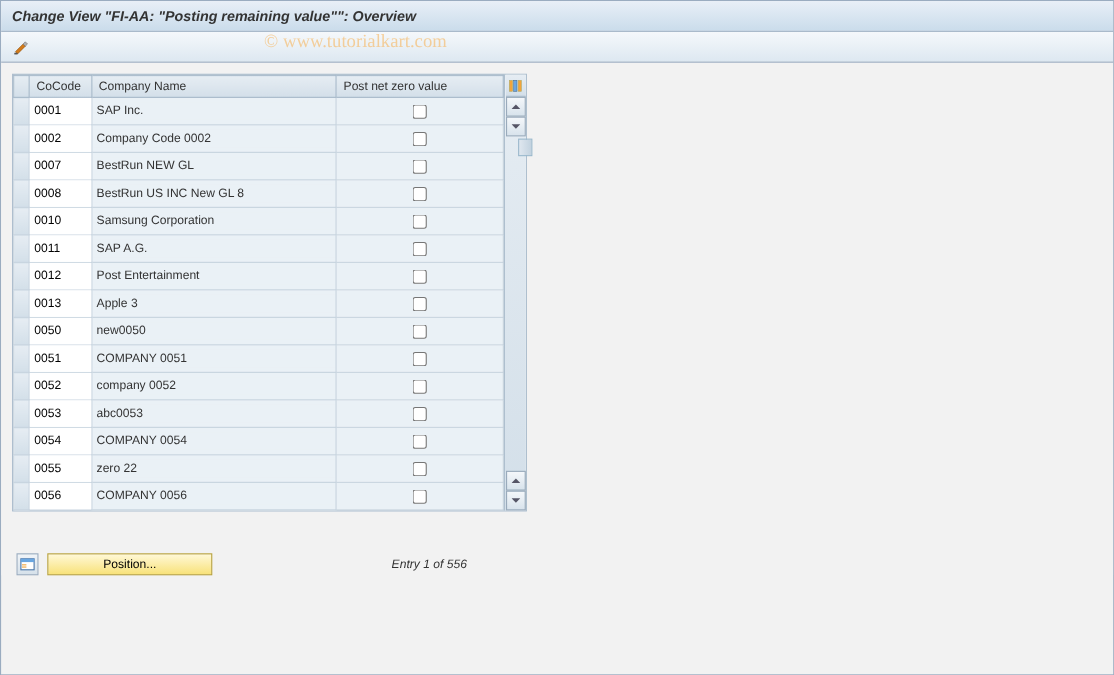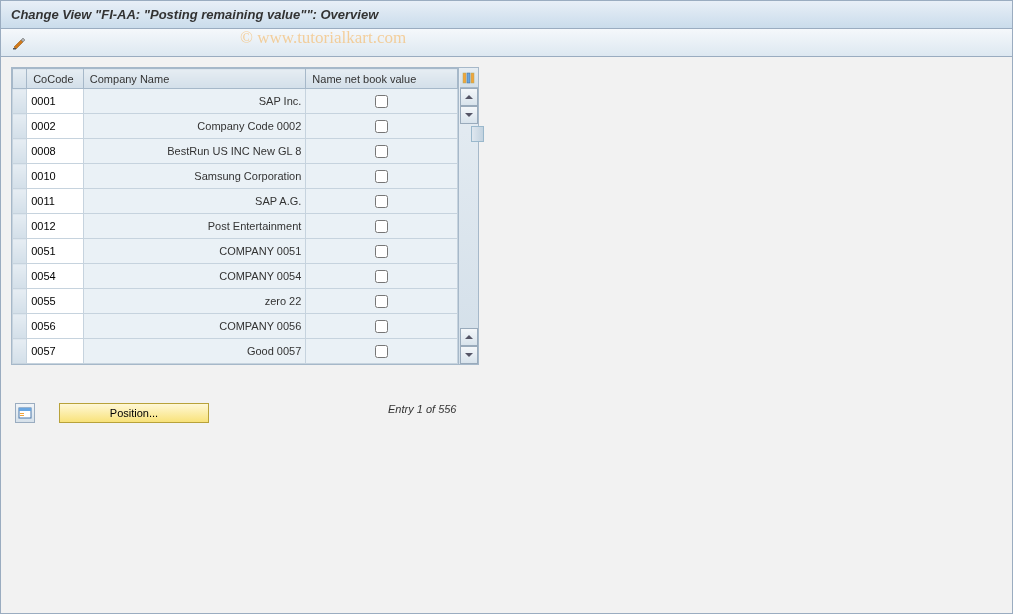--- a/index.html
+++ b/index.html
@@ -95,21 +95,21 @@
       padding: 6px 4px;
       font-size: 11px;
       font-family: Liberation Sans, sans-serif;
       outline: none;
     }
     .cell-static {
       padding: 2px 4px;
       background: #eaf1f6;
     }
     .col-cocode { width: 56px; }
-    .col-name { width: 220px; text-align: right; }
+    .col-name { width: 220px; }
     .col-post { width: 150px; text-align: center; }
     .col-post .chk-wrap { display:flex; justify-content:center; align-items:center; height:100%; background:#eaf1f6;}
     input[type=checkbox] { width:13px; height:13px; }
     .vbar {
       width: 20px;
       border-left: 1px solid #a6b8c9;
       background: linear-gradient(#e6edf3, #d3dfe9);
       display: flex;
       flex-direction: column;
       align-items: center;
@@ -122,21 +122,22 @@
     .vbar-btn {
       width:18px; height:18px; border:1px solid #9ab; background:linear-gradient(#f4f7fa,#d8e3ec);
       display:flex;align-items:center;justify-content:center; cursor:pointer; margin:0;
     }
     .vbar-track { flex:1; background:#e6edf3; border-left:0; position:relative;}
     .vbar-thumb { position:absolute; top:2px; left:2px; width:13px; height:16px; background:linear-gradient(90deg,#dfe7ef,#c2d2df); border:1px solid #9ab8cc;}
     .footer {
       margin-top: 38px;
       padding-left: 4px;
       display:flex;
-      gap: 24px;
+      align-items:center;
+      gap: 8px;
     }
     .pos-btn {
       width: 150px;
       height: 20px;
       background: linear-gradient(#fff8d6, #f8e27a);
       border: 1px solid #b8a23a;
       font-size: 11px;
       cursor: pointer;
       display:flex;
       align-items:center;
@@ -175,21 +176,21 @@
 <div class="watermark">© www.tutorialkart.com</div>
 
 <div class="content">
   <div class="table-wrap">
     <table class="data-table">
       <thead>
         <tr>
           <th class="row-handle"></th>
           <th class="col-cocode">CoCode</th>
           <th class="col-name">Company Name</th>
-          <th class="col-post">Name net book value</th>
+          <th class="col-post">Post net zero value</th>
         </tr>
       </thead>
       <tbody id="tbody">
           <tr>
             <td class="row-handle"></td>
             <td class="col-cocode"><input class="cell-input" value="0001" style=""></td>
             <td class="col-name">
               <div class="cell-static">SAP Inc.</div>
             </td>
             <td class="col-post">
@@ -205,20 +206,32 @@
               <div class="cell-static">Company Code 0002</div>
             </td>
             <td class="col-post">
               <div class="chk-wrap">
                 <input type="checkbox" style="">
               </div>
             </td>
           </tr>
           <tr>
             <td class="row-handle"></td>
+            <td class="col-cocode"><input class="cell-input" value="0007" style=""></td>
+            <td class="col-name">
+              <div class="cell-static">BestRun NEW GL</div>
+            </td>
+            <td class="col-post">
+              <div class="chk-wrap">
+                <input type="checkbox" style="">
+              </div>
+            </td>
+          </tr>
+          <tr>
+            <td class="row-handle"></td>
             <td class="col-cocode"><input class="cell-input" value="0008" style=""></td>
             <td class="col-name">
               <div class="cell-static">BestRun US INC New GL 8</div>
             </td>
             <td class="col-post">
               <div class="chk-wrap">
                 <input type="checkbox" style="">
               </div>
             </td>
           </tr>
@@ -253,32 +266,80 @@
               <div class="cell-static">Post Entertainment</div>
             </td>
             <td class="col-post">
               <div class="chk-wrap">
                 <input type="checkbox" style="">
               </div>
             </td>
           </tr>
           <tr>
             <td class="row-handle"></td>
+            <td class="col-cocode"><input class="cell-input" value="0013" style=""></td>
+            <td class="col-name">
+              <div class="cell-static">Apple 3</div>
+            </td>
+            <td class="col-post">
+              <div class="chk-wrap">
+                <input type="checkbox" style="">
+              </div>
+            </td>
+          </tr>
+          <tr>
+            <td class="row-handle"></td>
+            <td class="col-cocode"><input class="cell-input" value="0050" style=""></td>
+            <td class="col-name">
+              <div class="cell-static">new0050</div>
+            </td>
+            <td class="col-post">
+              <div class="chk-wrap">
+                <input type="checkbox" style="">
+              </div>
+            </td>
+          </tr>
+          <tr>
+            <td class="row-handle"></td>
             <td class="col-cocode"><input class="cell-input" value="0051" style=""></td>
             <td class="col-name">
               <div class="cell-static">COMPANY 0051</div>
             </td>
             <td class="col-post">
               <div class="chk-wrap">
                 <input type="checkbox" style="">
               </div>
             </td>
           </tr>
           <tr>
             <td class="row-handle"></td>
+            <td class="col-cocode"><input class="cell-input" value="0052" style=""></td>
+            <td class="col-name">
+              <div class="cell-static">company 0052</div>
+            </td>
+            <td class="col-post">
+              <div class="chk-wrap">
+                <input type="checkbox" style="">
+              </div>
+            </td>
+          </tr>
+          <tr>
+            <td class="row-handle"></td>
+            <td class="col-cocode"><input class="cell-input" value="0053" style=""></td>
+            <td class="col-name">
+              <div class="cell-static">abc0053</div>
+            </td>
+            <td class="col-post">
+              <div class="chk-wrap">
+                <input type="checkbox" style="">
+              </div>
+            </td>
+          </tr>
+          <tr>
+            <td class="row-handle"></td>
             <td class="col-cocode"><input class="cell-input" value="0054" style=""></td>
             <td class="col-name">
               <div class="cell-static">COMPANY 0054</div>
             </td>
             <td class="col-post">
               <div class="chk-wrap">
                 <input type="checkbox" style="">
               </div>
             </td>
           </tr>
@@ -292,32 +353,20 @@
               <div class="chk-wrap">
                 <input type="checkbox" style="">
               </div>
             </td>
           </tr>
           <tr>
             <td class="row-handle"></td>
             <td class="col-cocode"><input class="cell-input" value="0056" style=""></td>
             <td class="col-name">
               <div class="cell-static">COMPANY 0056</div>
-            </td>
-            <td class="col-post">
-              <div class="chk-wrap">
-                <input type="checkbox" style="">
-              </div>
-            </td>
-          </tr>
-          <tr>
-            <td class="row-handle"></td>
-            <td class="col-cocode"><input class="cell-input" value="0057" style=""></td>
-            <td class="col-name">
-              <div class="cell-static">Good 0057</div>
             </td>
             <td class="col-post">
               <div class="chk-wrap">
                 <input type="checkbox" style="">
               </div>
             </td>
           </tr>
         </tbody>
     </table>
     <div class="vbar">

